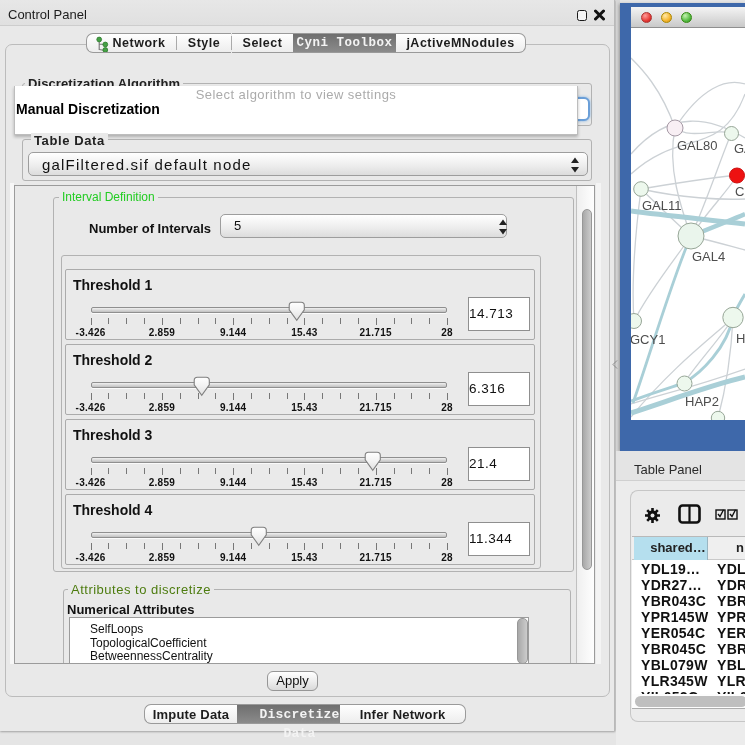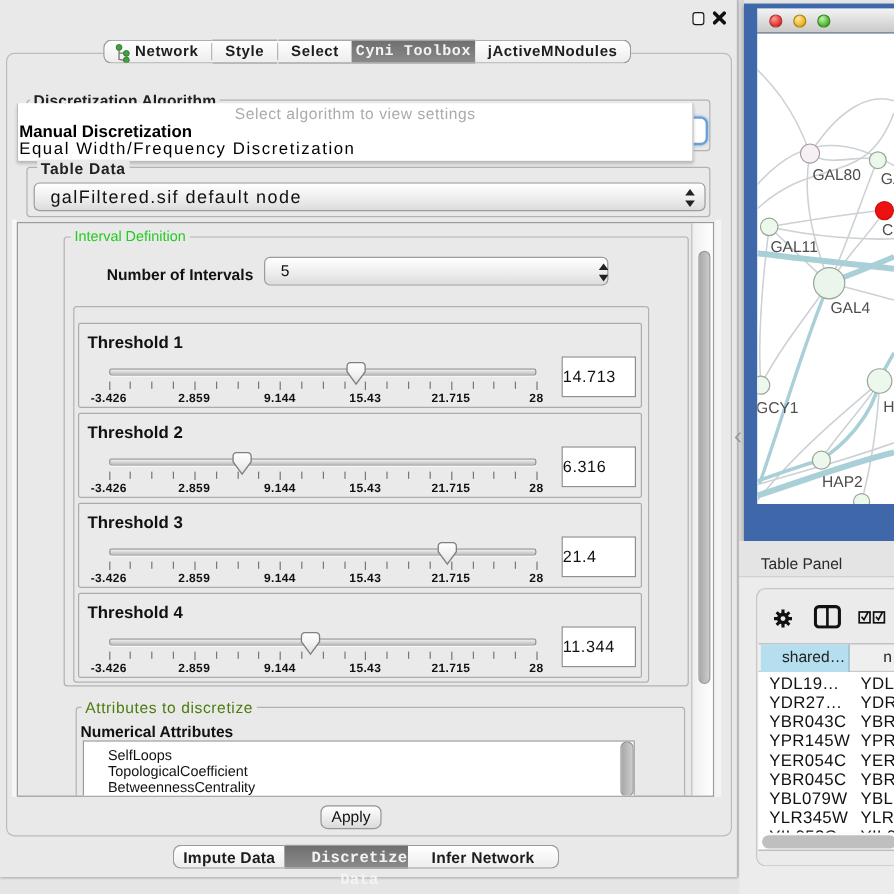--- a/index.html
+++ b/index.html
@@ -51,26 +51,29 @@
 
 #net { position:absolute; left:620px; top:3px; width:125px; height:448px; background:#3e68aa; box-shadow:-1px 1px 3px rgba(0,0,0,.3); }
 #nettitle { position:absolute; left:11px; top:3.5px; width:114px; height:21.5px; background:linear-gradient(#f4f4f4,#c9c9c9); border-bottom:1px solid #8f8f8f; }
 .tl { position:absolute; top:5px; width:11px; height:11px; border-radius:50%; }
 #netcanvas { position:absolute; left:11px; top:25px; width:114px; height:392px; background:#ffffff; overflow:hidden; }
 
 
 #dock { position:absolute; left:616px; top:451px; width:129px; height:294px; background:#ececec; }
 #docktitle { position:absolute; left:0; top:0; width:100%; height:30px; background:#e4e4e4; border-bottom:1px solid #d0d0d0; }
 #docktitle span { position:absolute; left:18px; top:11px; font-size:13px; color:#2a2a2a; }
-#tablewin { position:absolute; left:14px; top:39px; width:115px; height:232px; background:#ebebeb; border:1px solid #c6c6c6; border-radius:8px 0 0 8px; border-right:none; }
+#tablewin { position:absolute; left:14px; top:39px; width:115px; height:232px; background:#ebebeb; border:1px solid #c6c6c6; border-radius:8px 0 0 8px; border-right:none;font-weight:bold; }
 .trow { position:absolute; left:9px; font-size:14px; letter-spacing:.3px; color:#111; white-space:nowrap; }
 </style></head>
 <body>
 
 <div id="cp">
+  <div id="cptitle">
+      <span>Control Panel</span>
+    </div>
   <div id="icoSq"></div>
   <svg class="abs" style="left:594px;top:9px" width="11" height="12" viewBox="0 0 11 12">
     <path d="M1.5,2 L9.5,10 M9.5,2 L1.5,10" stroke="#111" stroke-width="3" stroke-linecap="round"></path>
   </svg>
   <div class="abs" style="left:5px; top:44px; width:605px; height:653px; border:1px solid #bcbcbc; border-radius:7px;"></div>
 
   <div class="tabbar" style="left:86px; top:33px; width:440px;">
     <div class="tab first" style="left:0; width:91px; padding-left:14px;">Network</div>
     <svg class="abs" style="left:10px; top:1.5px;" width="13" height="17" viewBox="0 0 13 17">
       <path d="M3.2,4 L3.2,15 M3.2,9 L9,9.5 M3.2,14.5 L9,15.5" stroke="#777" stroke-width="1.1" fill="none"></path>
@@ -86,21 +89,20 @@
     <div class="tab last" style="left:310px; width:130px;">jActiveMNodules</div>
   </div>
 
   <div class="group" style="left:22px; top:83px; width:570px; height:43px;"></div>
   <div class="glabel b" style="left:25px; top:76px;">Discretization Algorithm</div>
   <div class="abs" style="left:572px; top:97px; width:18px; height:24px; border:2.5px solid #6b9fd8; border-radius:6px; background:#fff; box-shadow:0 0 3px #7fb0e0;"></div>
 
   <div class="abs" style="left:14px; top:86px; width:564px; height:49px; background:#fff; border:1px solid #bdbdbd; border-top:none; box-shadow:0 2px 3px rgba(0,0,0,.25);">
     <div class="abs" style="left:0; top:1px; width:100%; text-align:center; font-size:13px; letter-spacing:0.45px; color:#ababab;">Select algorithm to view settings</div>
     <div class="abs" style="left:1px; top:15px; font-size:14px; font-weight:bold; color:#000;">Manual Discretization</div>
-    <div class="abs" style="left:1px; top:28.5px; font-size:14px; letter-spacing:1.3px; color:#000;">Equal Width/Frequency Discretization</div>
   </div>
 
   <div class="group" style="left:22px; top:139px; width:570px; height:42px;"></div>
   <div class="glabel b" style="left:31px; top:133px; letter-spacing:0.6px;">Table Data</div>
   <div class="combo" style="left:28px; top:152px; width:560px; height:24px;">
     <div class="ctext" style="font-size:15px; letter-spacing:1.2px; line-height:23px;">galFiltered.sif default node</div>
     <svg class="abs" style="left:541px;top:4px" width="10" height="16" viewBox="0 0 10 16">
       <path d="M5,0.5 L9,6 L1,6 Z" fill="#222"></path>
         <path d="M5,15.5 L9,10 L1,10 Z" fill="#222"></path>
     </svg>

